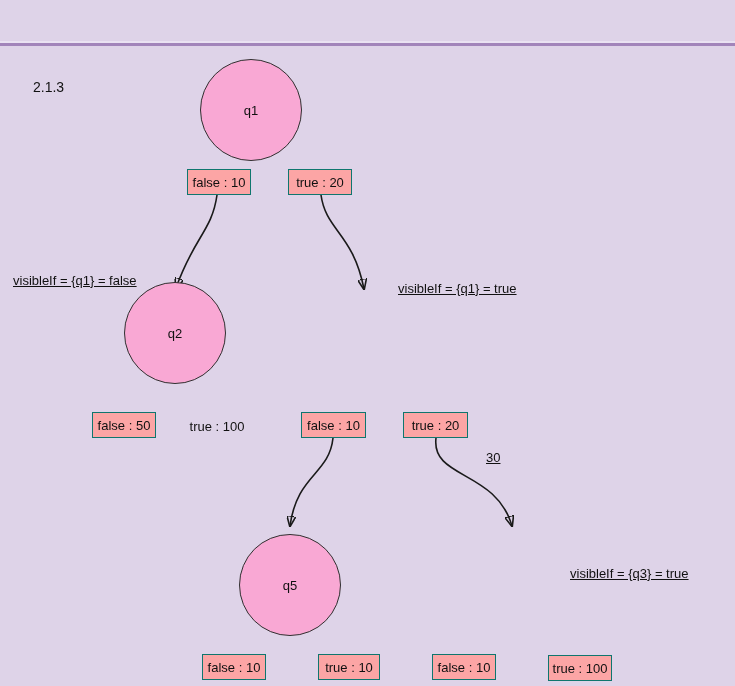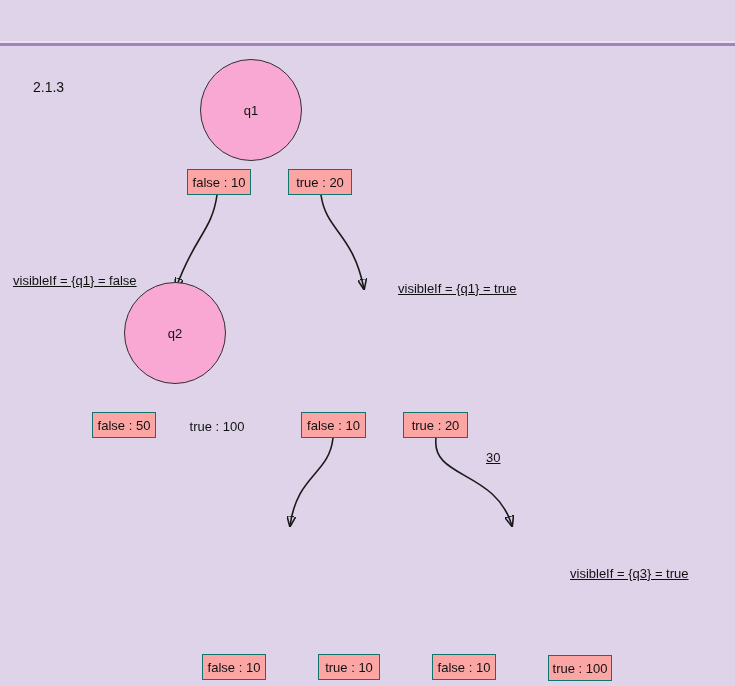--- a/index.html
+++ b/index.html
@@ -52,20 +52,23 @@
     <path d="M333,397 C329,434 297,433 290,485" marker-end="url(#arrow)"></path>
     <path d="M436,397 C431,438 496,429 512,485" marker-end="url(#arrow)"></path>
   </svg>
 
   <div class="node" style="left:200px;top:18px;">
     <span>q1</span>
   </div>
   <div class="node" style="left:124px;top:241px;">
     <span>q2</span>
   </div>
+  <div class="node" style="left:239px;top:493px;">
+    <span>q5</span>
+  </div>
 
   <div class="elabel" style="left:187px;top:128px;width:64px;">false : 10</div>
   <div class="elabel" style="left:288px;top:128px;width:64px;">true : 20</div>
 
   <div class="elabel" style="left:92px;top:371px;width:64px;">false : 50</div>
   <div class="elabel plain" style="left:186px;top:372px;width:62px;">true : 100</div>
 
   <div class="elabel" style="left:301px;top:371px;width:65px;">false : 10</div>
   <div class="elabel" style="left:403px;top:371px;width:65px;">true : 20</div>
 

